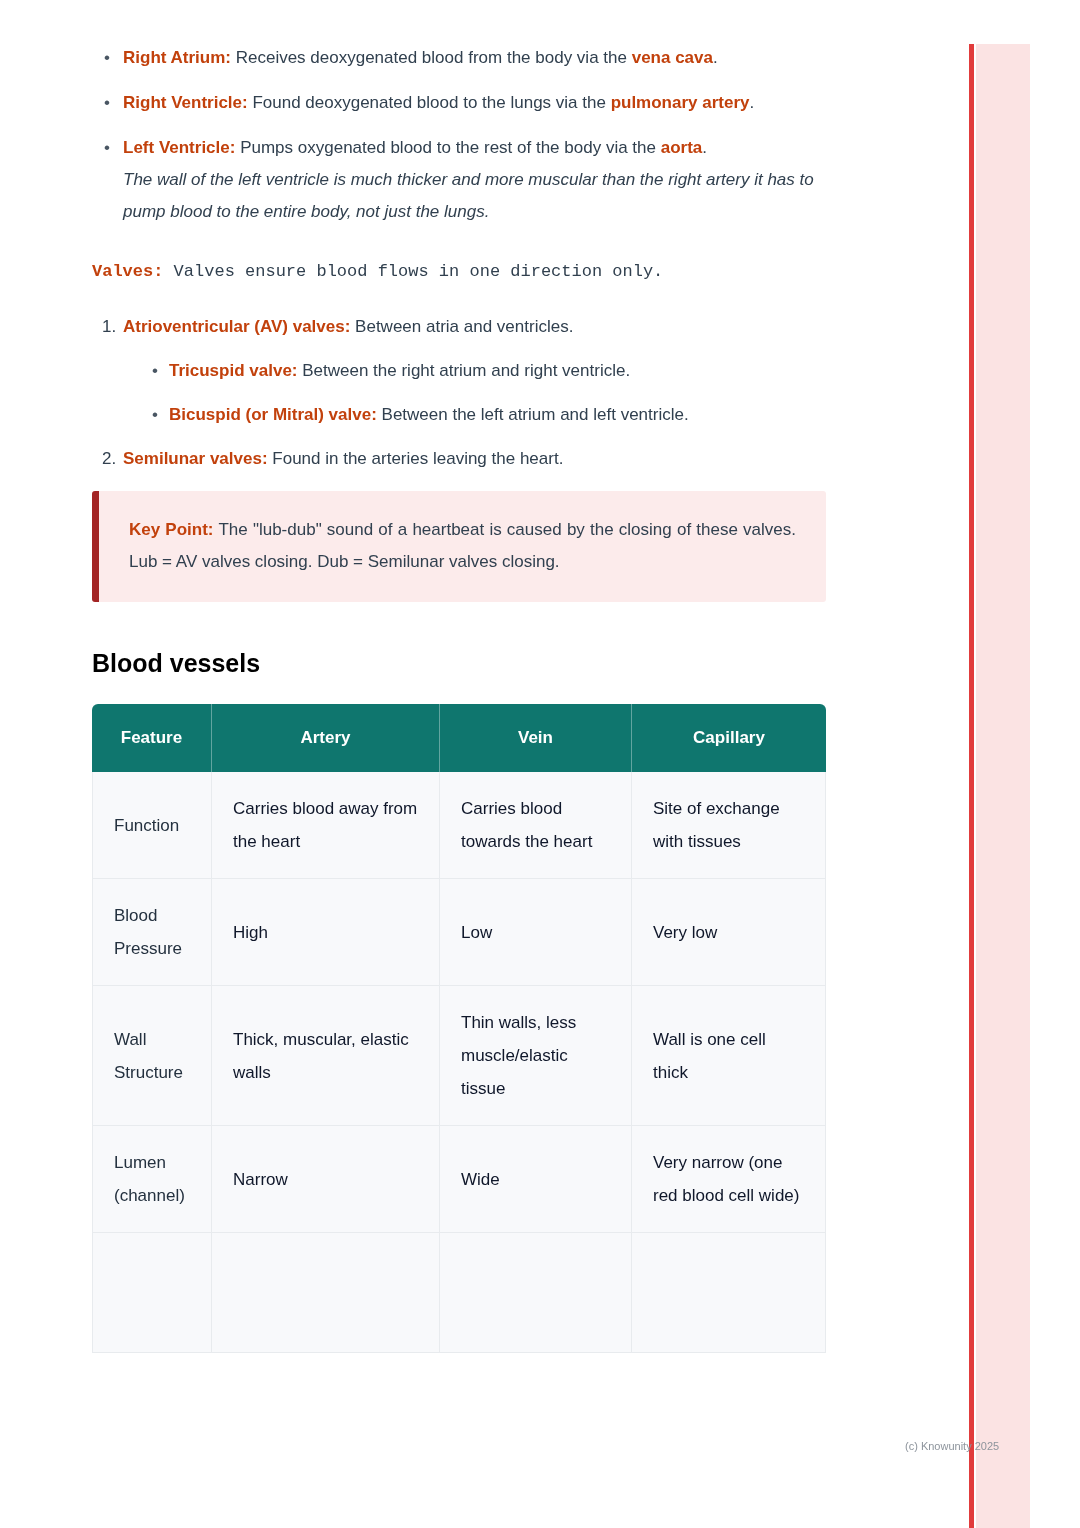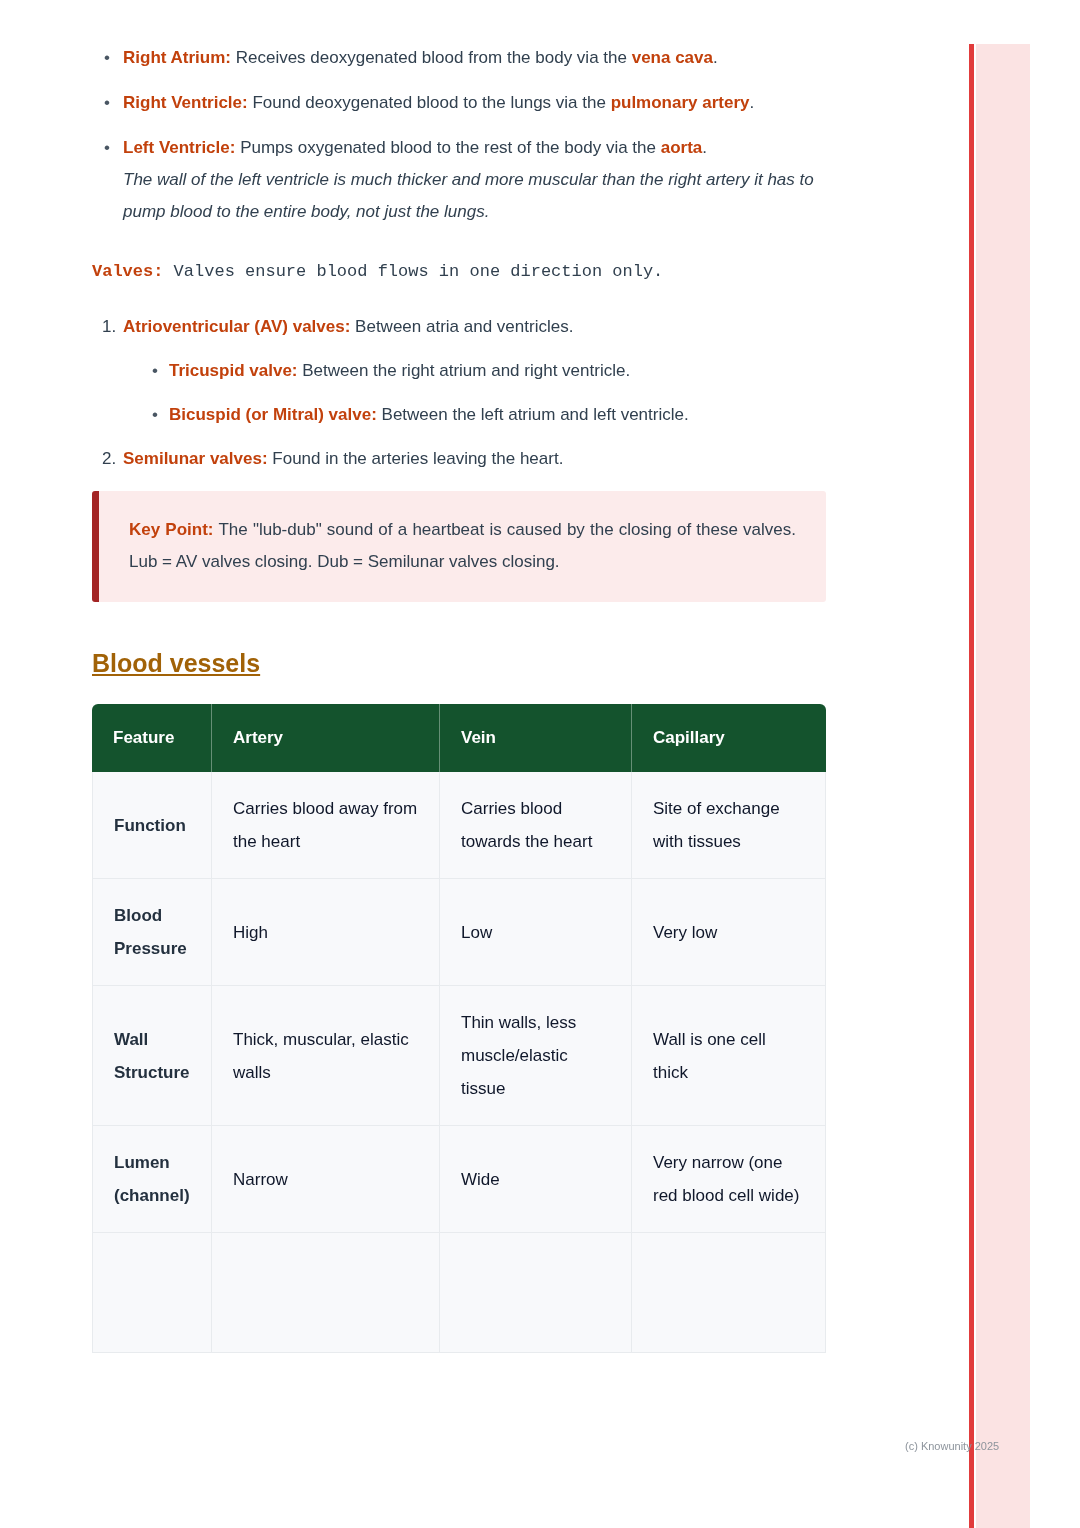--- a/index.html
+++ b/index.html
@@ -40,46 +40,46 @@
     background: #fcebeb;
     border-left: 7px solid #a32424;
     border-radius: 3px;
     padding: 23px 30px 24px 30px;
     text-align: justify;
   }
 
   h2.section {
     margin: 46px 0 26px 0;
     font-size: 25px; line-height: 30px;
-    color: #a16207; font-weight: 700; text-decoration: underline;
+    color: #000000; font-weight: 700;
   }
 
   
   table.vessels { border-collapse: separate; border-spacing: 0; width: 734px; table-layout: fixed; }
   table.vessels col.c-feature { width: 120px; }
   table.vessels col.c-artery { width: 228px; }
   table.vessels col.c-vein { width: 192px; }
   table.vessels col.c-capillary { width: 194px; }
   table.vessels thead th {
-    background: #14532d; color: #ffffff;
-    text-align: left; font-size: 17px; font-weight: 700;
+    background: #0f766e; color: #ffffff;
+    text-align: center; font-size: 17px; font-weight: 700;
     padding: 23px 21px; line-height: 22px;
     border-right: 1px solid rgba(255,255,255,0.35);
   }
   table.vessels thead th:first-child { border-top-left-radius: 6px; }
   table.vessels thead th:last-child { border-top-right-radius: 6px; border-right: none; }
   table.vessels tbody th, table.vessels tbody td {
     background: #f8f9fb;
     border-right: 1px solid #e8ebee; border-bottom: 1px solid #e8ebee;
     padding: 20px 21px;
     font-size: 17px; line-height: 33px;
     text-align: left; vertical-align: middle;
   }
   table.vessels tbody tr > *:first-child { border-left: 1px solid #e8ebee; }
-  table.vessels tbody th { font-weight: 700; color: #24313f; }
+  table.vessels tbody th { font-weight: 400; color: #24313f; }
   table.vessels tbody td { font-weight: 400; color: #0f172a; }
   table.vessels tbody tr.partial > * { height: 120px; }
 
   
   .stripe-line { position: absolute; left: 969px; top: 44px; width: 5px; height: 1484px; background: #e13c3c; }
   .stripe-pink { position: absolute; left: 976px; top: 44px; width: 54px; height: 1484px; background: #fbe3e3; }
 
   .watermark {
     position: absolute; left: 905px; top: 1439px;
     font-size: 11px; line-height: 14px; color: #8d949c;

